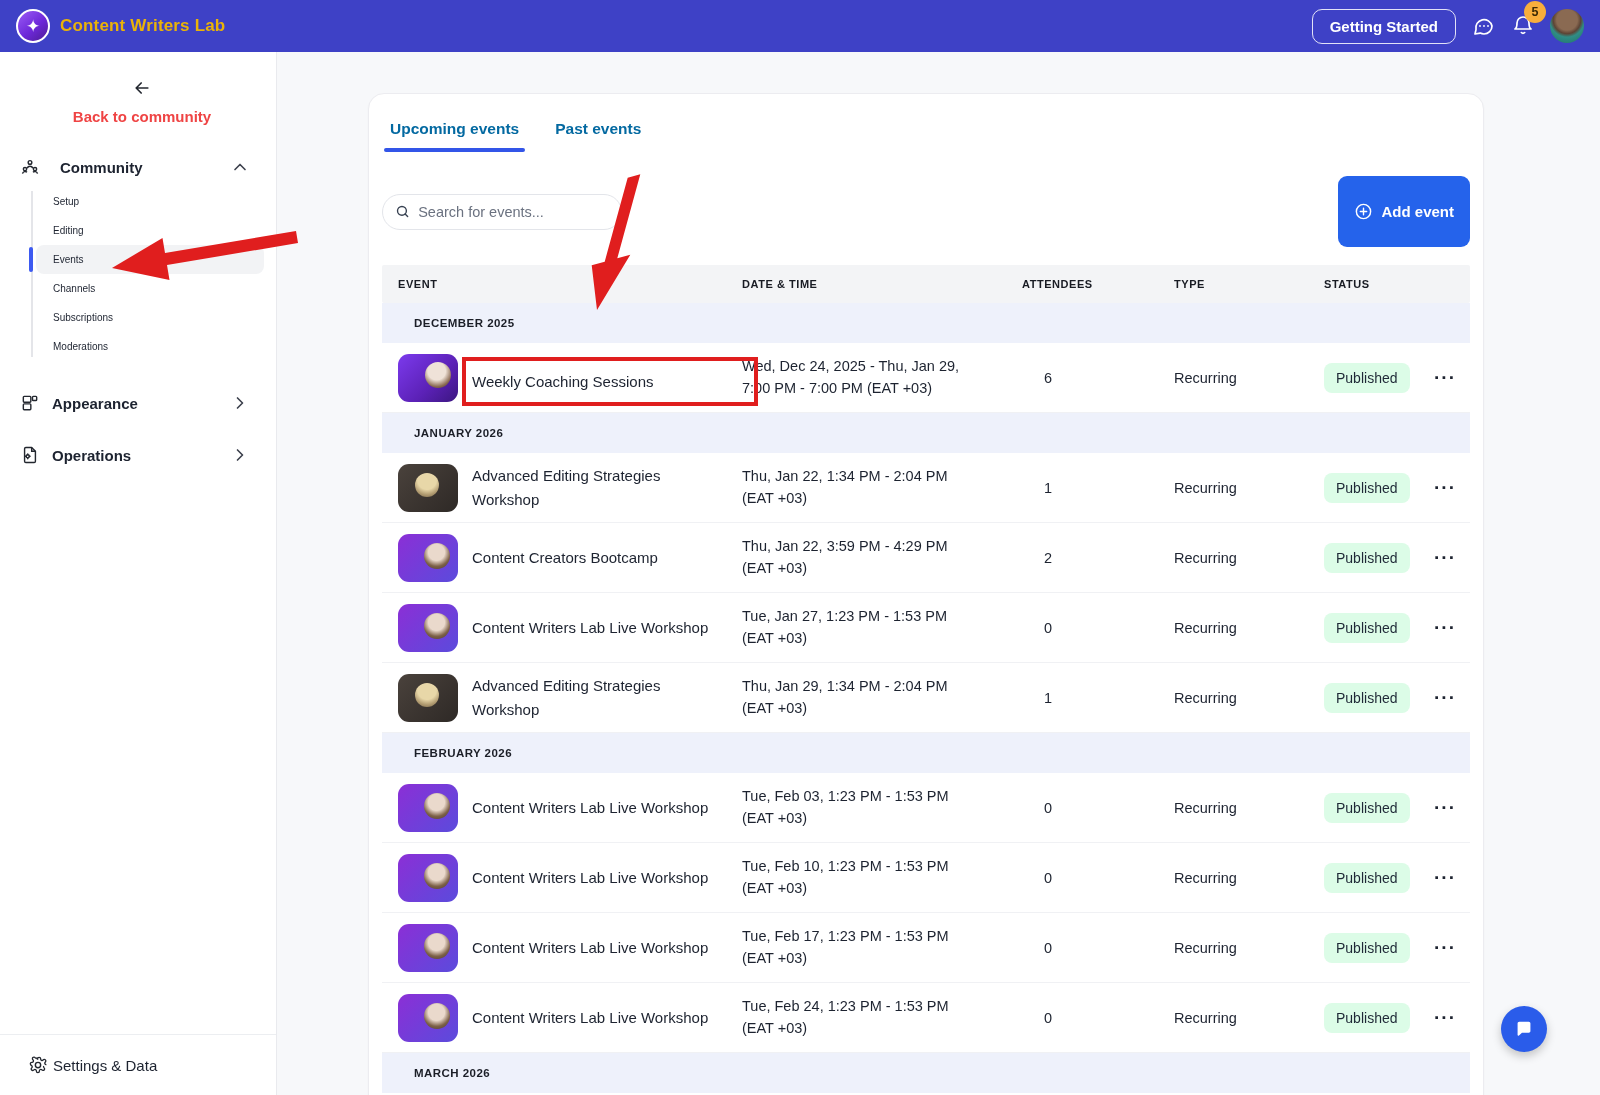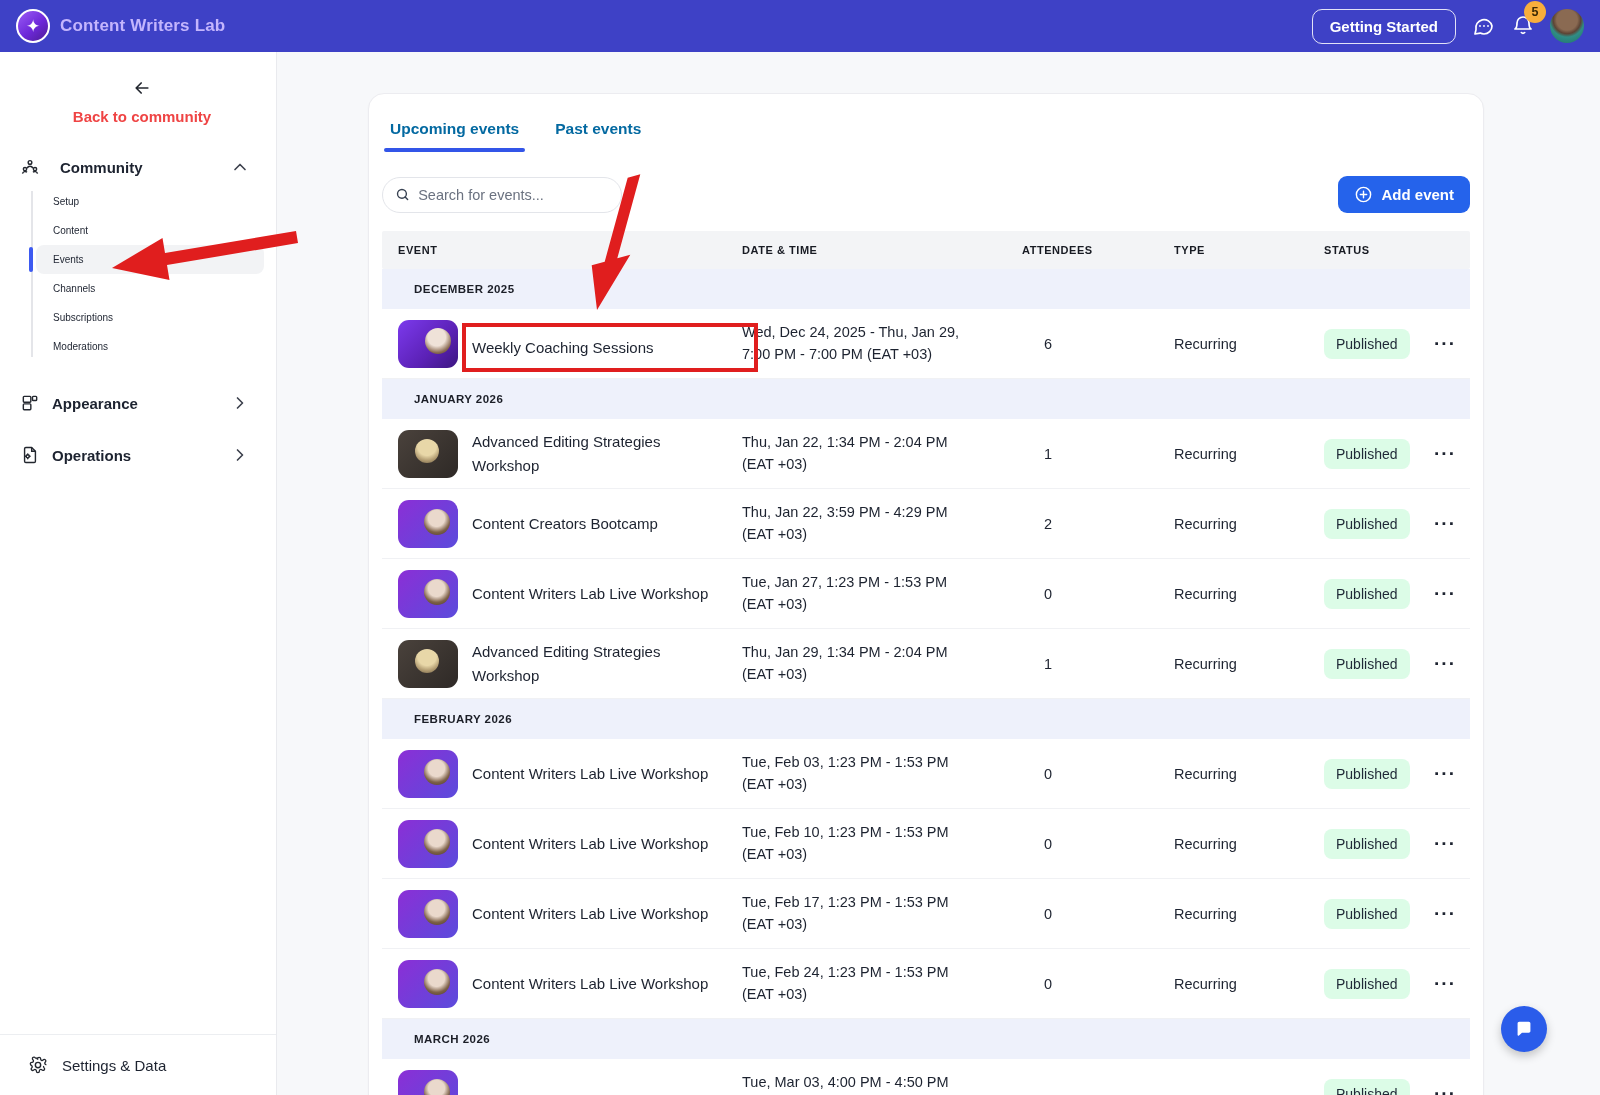--- a/index.html
+++ b/index.html
@@ -6,21 +6,21 @@
   html,body { width:1600px; height:1095px; overflow:hidden; }
   body { font-family:"Liberation Sans", sans-serif; background:#f7f8fa; position:relative; color:#1d2330; }
 
   
   .topbar { position:absolute; top:0; left:0; width:1600px; height:52px; background:#3e41c6;
             display:flex; align-items:center; padding:0 16px 0 16px; z-index:20; }
   .logo { width:34px; height:34px; border-radius:50%; border:2px solid #fff;
           background:linear-gradient(140deg,#9b5cf6 0%,#6d28d9 55%,#4c1d95 100%);
           display:flex; align-items:center; justify-content:center; margin-right:10px; flex:0 0 auto; }
   .logo .star { color:#fff; font-size:17px; line-height:1; }
-  .brand { color:#c4b5fd; font-size:17px; font-weight:700; letter-spacing:.01em; }
+  .brand { color:#eab308; font-size:17px; font-weight:700; letter-spacing:.01em; }
   .topbar-right { margin-left:auto; display:flex; align-items:center; gap:14px; }
   .btn-ghost { border:1.5px solid rgba(255,255,255,.85); background:transparent; color:#fff;
                font-family:inherit; font-size:15px; font-weight:700; padding:8px 17px; border-radius:10px; cursor:pointer; }
   .tb-icon { width:26px; height:26px; display:flex; align-items:center; justify-content:center; color:#fff; cursor:pointer; }
   .bell-wrap { position:relative; }
   .badge { position:absolute; top:-12px; right:-10px; width:22px; height:22px; border-radius:50%;
            background:#f8ae3c; color:#3c2a05; font-size:12.5px; font-weight:700;
            display:flex; align-items:center; justify-content:center; }
   .avatar { width:34px; height:34px; border-radius:50%;
             background:radial-gradient(circle at 50% 32%, #8a6a52 0 36%, #5d4435 48%, #2f8d85 60%, #1f6e69 100%); cursor:pointer; }
@@ -39,42 +39,42 @@
   .sub-item { position:relative; margin:0 12px 0 36px; padding:9px 10px 9px 17px; font-size:10px;
               color:#1d2330; border-radius:8px; cursor:pointer; }
   .sub-item.active { background:#f2f3f5; font-weight:500; }
   .sub-item.active::before { content:""; position:absolute; left:-7px; top:2px; bottom:2px; width:4px;
                              border-radius:4px; background:#3d5af1; }
   .nav-row { display:flex; align-items:center; gap:12px; padding:12px 16px 12px 20px; margin-top:8px;
              font-size:15px; font-weight:600; color:#1d2330; cursor:pointer; }
   .nav-row .chev { margin-left:auto; margin-right:10px; color:#3c414d; }
   .nav-gap { height:12px; }
   .side-footer { border-top:1px solid #eceef1; padding:20px 16px 20px 28px; display:flex;
-                 align-items:center; gap:14px; font-size:15px; color:#1d2330; cursor:pointer; }
+                 align-items:center; gap:5px; font-size:15px; color:#1d2330; cursor:pointer; }
   .icon-sm { width:20px; height:20px; flex:0 0 auto; color:#23272f; }
 
   
   .main { position:absolute; top:52px; left:277px; right:0; bottom:0; background:#f7f8fa; overflow:hidden; }
   .card { width:1116px; margin:41px 0 0 91px; background:#fff; border-radius:16px;
           border:1px solid #ececf0; box-shadow:0 1px 2px rgba(16,24,40,.04); padding:26px 13px 0; }
 
   .tabs { display:flex; gap:36px; margin-left:8px; }
   .tab { position:relative; font-size:15.5px; font-weight:700; color:#0369a1; padding-bottom:14px; cursor:pointer; }
   .tab.inactive { font-weight:600; }
   .tab.active::after { content:""; position:absolute; left:-6px; right:-6px; bottom:0; height:4px;
                        border-radius:4px; background:#3355e8; }
 
   .toolbar { display:flex; align-items:center; margin-top:24px; }
   .search { width:240px; height:36px; border:1px solid #e3e5ea; border-radius:18px; display:flex;
             align-items:center; padding:0 12px; gap:8px; background:#fff; }
   .search input { border:none; outline:none; font-family:inherit; font-size:14.5px; color:#1d2330;
                   width:100%; background:transparent; }
   .search input::placeholder { color:#6b7280; }
   .btn-primary { margin-left:auto; background:#2563eb; color:#fff; border:none; border-radius:9px;
-                 font-family:inherit; font-size:15px; font-weight:700; padding:9px 16px;
+                 font-family:inherit; font-size:15px; font-weight:700; padding:26px 16px;
                  display:flex; align-items:center; gap:8px; cursor:pointer; }
 
   .table { margin-top:18px; }
   .thead { display:flex; align-items:center; background:#f3f4f6; height:38px; border-radius:2px; }
   .th { font-size:11px; font-weight:700; letter-spacing:.05em; color:#181b23; }
   .cell, .th { padding-left:16px; }
   .col-event  { width:344px; flex:0 0 auto; }
   .col-date   { width:280px; flex:0 0 auto; }
   .col-att    { width:152px; flex:0 0 auto; }
   .col-type   { width:150px; flex:0 0 auto; }
@@ -162,21 +162,21 @@
           <path d="M21 20a3.2 3.2 0 0 0-5.4-1.6"></path>
       </svg>
       <span>Community</span>
       <svg class="chev icon-sm" viewBox="0 0 24 24" fill="none" stroke="currentColor" stroke-width="2">
           <path d="M6 15l6-6 6 6" stroke-linecap="round" stroke-linejoin="round"></path>
         </svg>
     </div>
 
     <div class="sub-list">
       <div class="sub-item">Setup</div>
-      <div class="sub-item">Content</div>
+      <div class="sub-item">Editing</div>
       <div class="sub-item active">Events</div>
       <div class="sub-item">Channels</div>
       <div class="sub-item">Subscriptions</div>
       <div class="sub-item">Moderations</div>
     </div>
 
     <div class="nav-gap"></div>
 
     <div class="nav-row">
       <svg class="icon-sm" viewBox="0 0 24 24" fill="none" stroke="currentColor" stroke-width="1.7">

